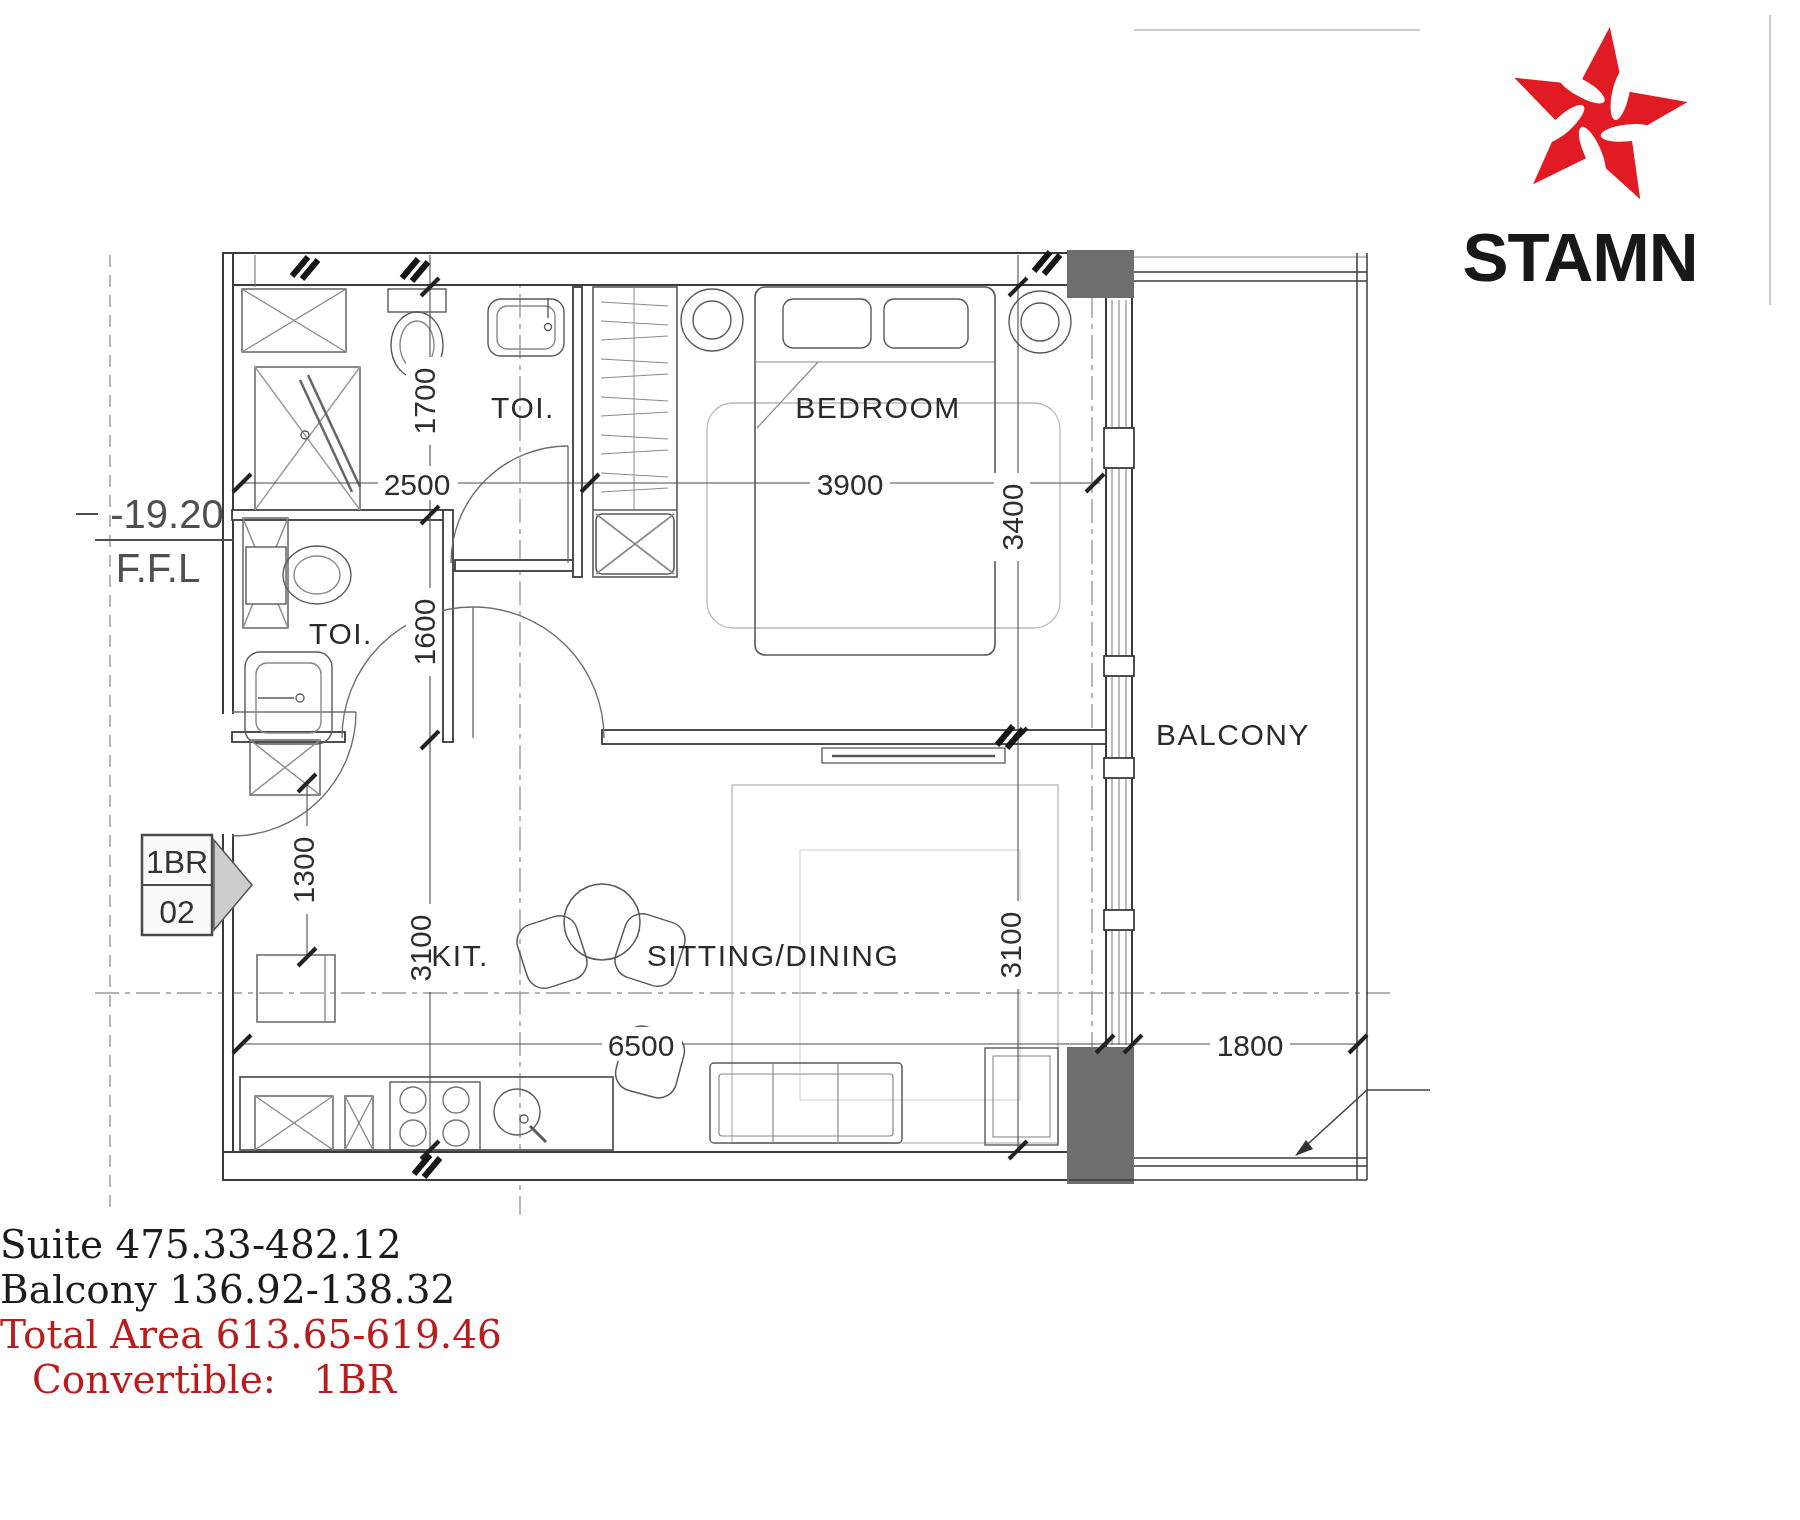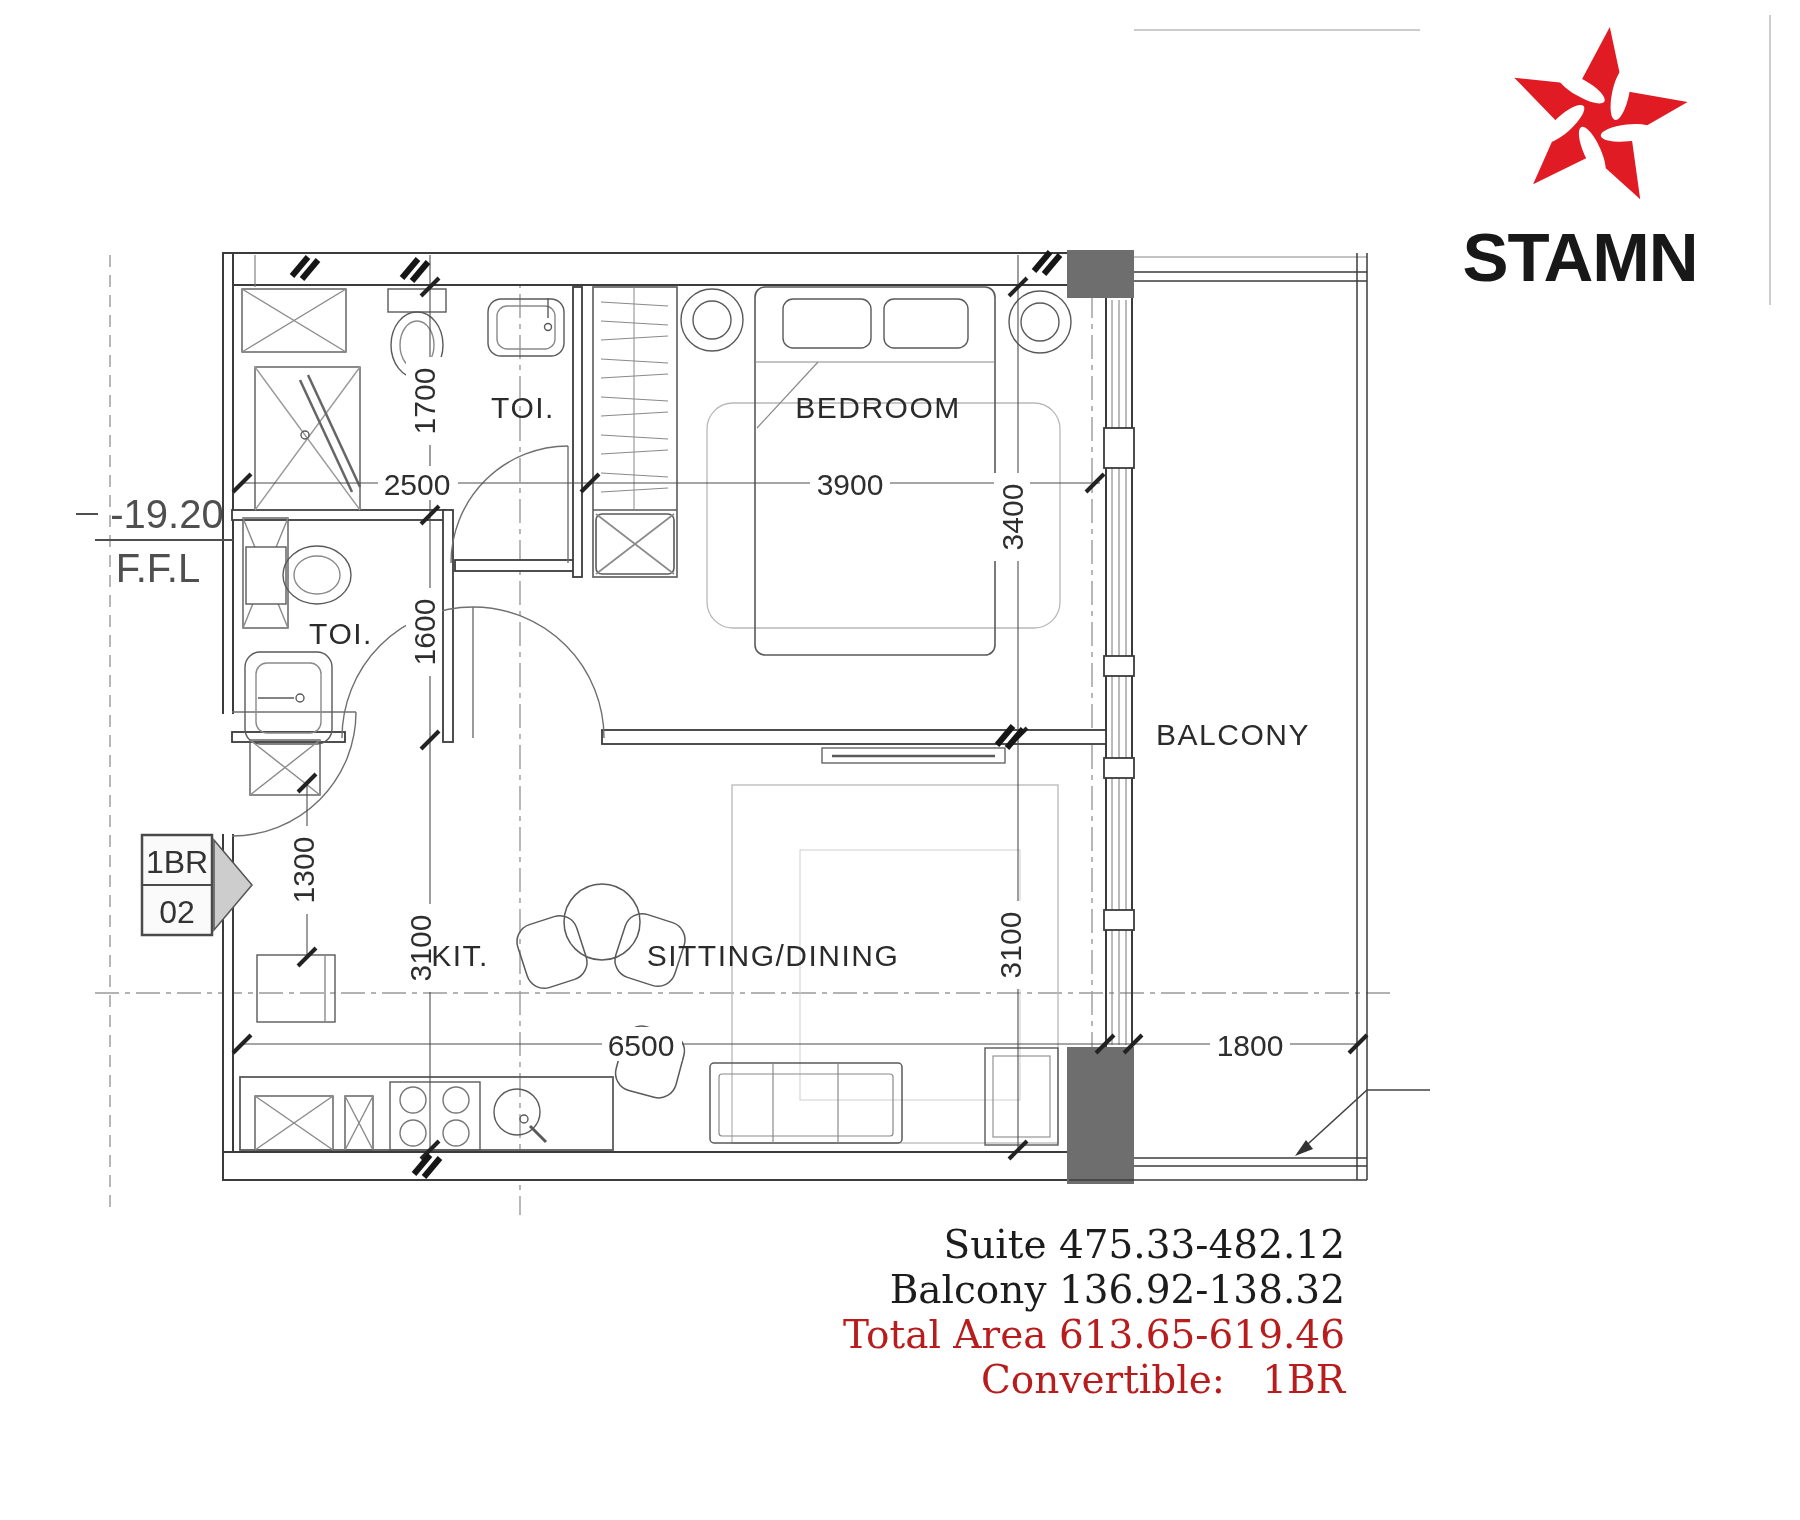--- a/index.html
+++ b/index.html
@@ -7,26 +7,26 @@
     width:1800px;height:1520px;position:relative;overflow:hidden;
     background:#ffffff;font-family:"Liberation Sans",sans-serif;
   }
   svg text{user-select:none;}
   .room{font-size:30px;fill:#2b2b2b;letter-spacing:1.5px;}
   .dim{font-size:30px;fill:#2e2e2e;}
   .lvl{font-size:40px;fill:#4f4f4f;}
   .tag{font-size:32px;fill:#333;}
   .brand{font-size:69px;font-weight:bold;fill:#181818;letter-spacing:-1px;}
   .summary{
-    position:absolute;top:1222px;left:0;width:1345px;text-align:right;
+    position:absolute;top:1222px;left:0;width:1345px;text-align:left;
     font-family:"DejaVu Serif","Liberation Serif",serif;
     font-size:39px;line-height:45px;color:#1c1c1c;
   }
   .summary .orange{color:#b91c1c;}
-  .summary .pre{white-space:pre;}
+  .summary .pre{white-space:pre;margin-left:32px;}
 </style>
 </head>
 <body>
 
 
 
 <svg width="1800" height="1520" viewBox="0 0 1800 1520" xmlns="http://www.w3.org/2000/svg">
   <defs>
     <g id="tk">
         <line x1="-9" y1="9" x2="9" y2="-9" stroke="#222" stroke-width="4"></line>

